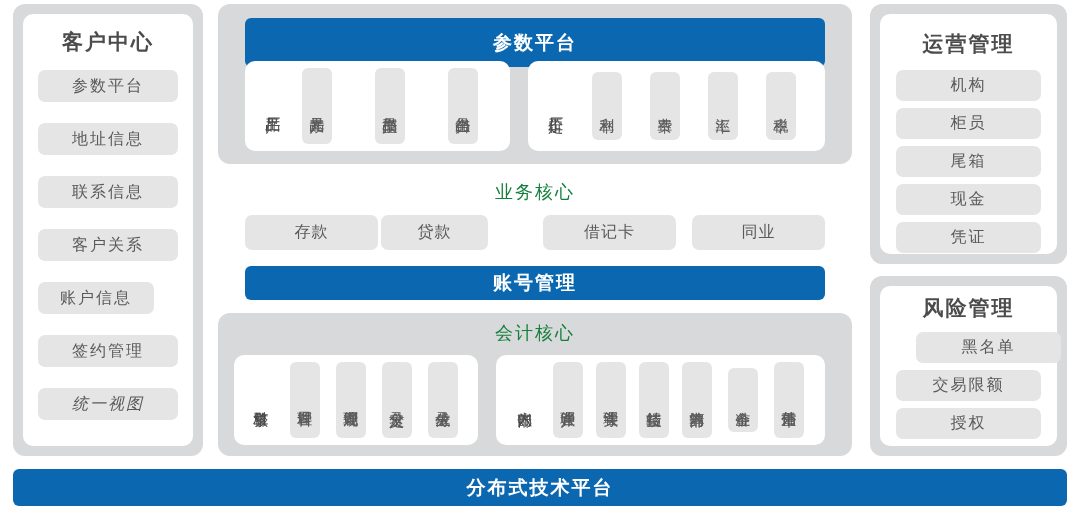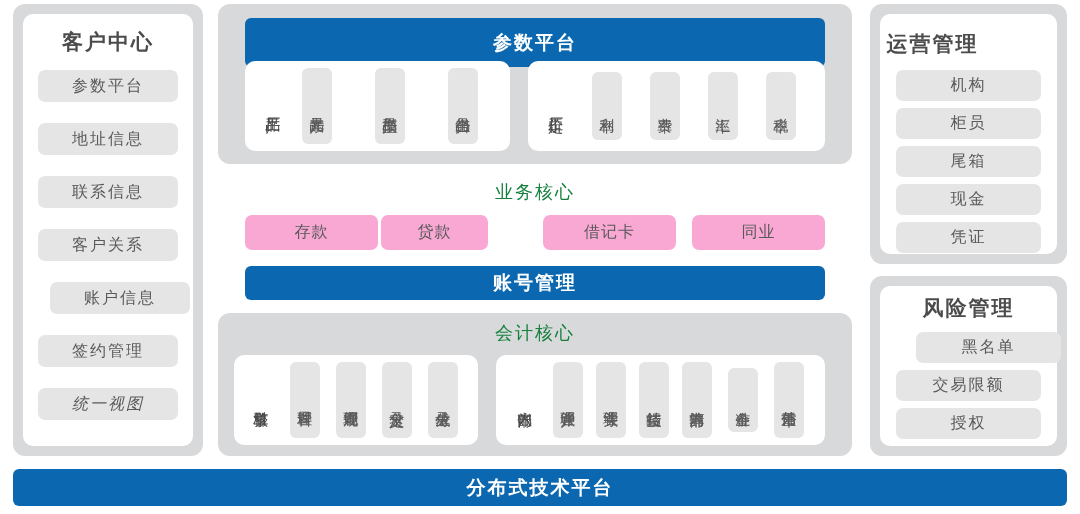--- a/index.html
+++ b/index.html
@@ -38,21 +38,21 @@
     font-size: 21px; font-weight: bold; letter-spacing: 2px;
   }
   .section-title {
     position: absolute;
     width: 100%; text-align: center;
     color: #15803d;
     font-size: 18px; letter-spacing: 2px;
   }
   .chip {                  
     position: absolute;
-    background: #f9a8d4;
+    background: #e5e5e5;
     border-radius: 7px;
     color: #5a5a5a;
     display: flex; align-items: center; justify-content: center;
     font-size: 16px; letter-spacing: 1px;
   }
   .sidebar-chip {
     position: absolute;
     background: #e5e5e5;
     border-radius: 7px;
     color: #5a5a5a;
@@ -90,21 +90,21 @@
   <div class="panel-gray" style="left:13px; top:4px; width:190px; height:452px;">
   </div>
   <div class="panel-white" style="left:23px; top:14px; width:170px; height:432px;">
   </div>
   <div class="col-title" style="left:23px; top:28px; width:170px;">客户中心</div>
 
   <div class="sidebar-chip" style="left:38px; top:70px; width:140px; height:32px;">参数平台</div>
   <div class="sidebar-chip" style="left:38px; top:123px; width:140px; height:32px;">地址信息</div>
   <div class="sidebar-chip" style="left:38px; top:176px; width:140px; height:32px;">联系信息</div>
   <div class="sidebar-chip" style="left:38px; top:229px; width:140px; height:32px;">客户关系</div>
-  <div class="sidebar-chip" style="left:50px; top:282px; width:140px; height:32px;">账户信息</div>
+  <div class="sidebar-chip" style="left:38px; top:282px; width:116px; height:32px;">账户信息</div>
   <div class="sidebar-chip" style="left:38px; top:335px; width:140px; height:32px;">签约管理</div>
   <div class="sidebar-chip" style="left:38px; top:388px; width:140px; height:32px;font-style:italic;">统一视图</div>
 
   <div class="panel-gray" style="left:218px; top:4px; width:634px; height:160px;">
   </div>
   <div class="blue-bar" style="left:245px; top:18px; width:580px; height:49px;">参数平台</div>
 
   <div class="panel-white" style="left:245px; top:61px; width:265px; height:90px;">
   </div>
   <div class="vlabel" style="left:258px; top:68px; width:30px; height:76px;">产品工厂</div>
@@ -148,21 +148,21 @@
   <div class="vchip" style="left:596px; top:362px; width:30px; height:76px;">头寸管理</div>
   <div class="vchip" style="left:639px; top:362px; width:30px; height:76px;">损益结转</div>
   <div class="vchip" style="left:682px; top:362px; width:30px; height:76px;">内部清算</div>
   <div class="vchip" style="left:728px; top:368px; width:30px; height:64px;">准备金</div>
   <div class="vchip" style="left:774px; top:362px; width:30px; height:76px;">外币重估</div>
 
   <div class="panel-gray" style="left:870px; top:4px; width:197px; height:260px;">
   </div>
   <div class="panel-white" style="left:880px; top:14px; width:177px; height:240px;">
   </div>
-  <div class="col-title" style="left:844px; top:30px; width:177px;">运营管理</div>
+  <div class="col-title" style="left:880px; top:30px; width:177px;">运营管理</div>
 
   <div class="sidebar-chip" style="left:896px; top:70px; width:145px; height:31px;">机构</div>
   <div class="sidebar-chip" style="left:896px; top:108px; width:145px; height:31px;">柜员</div>
   <div class="sidebar-chip" style="left:896px; top:146px; width:145px; height:31px;">尾箱</div>
   <div class="sidebar-chip" style="left:896px; top:184px; width:145px; height:31px;">现金</div>
   <div class="sidebar-chip" style="left:896px; top:222px; width:145px; height:31px;">凭证</div>
 
   <div class="panel-gray" style="left:870px; top:276px; width:197px; height:180px;">
   </div>
   <div class="panel-white" style="left:880px; top:286px; width:177px; height:160px;">

